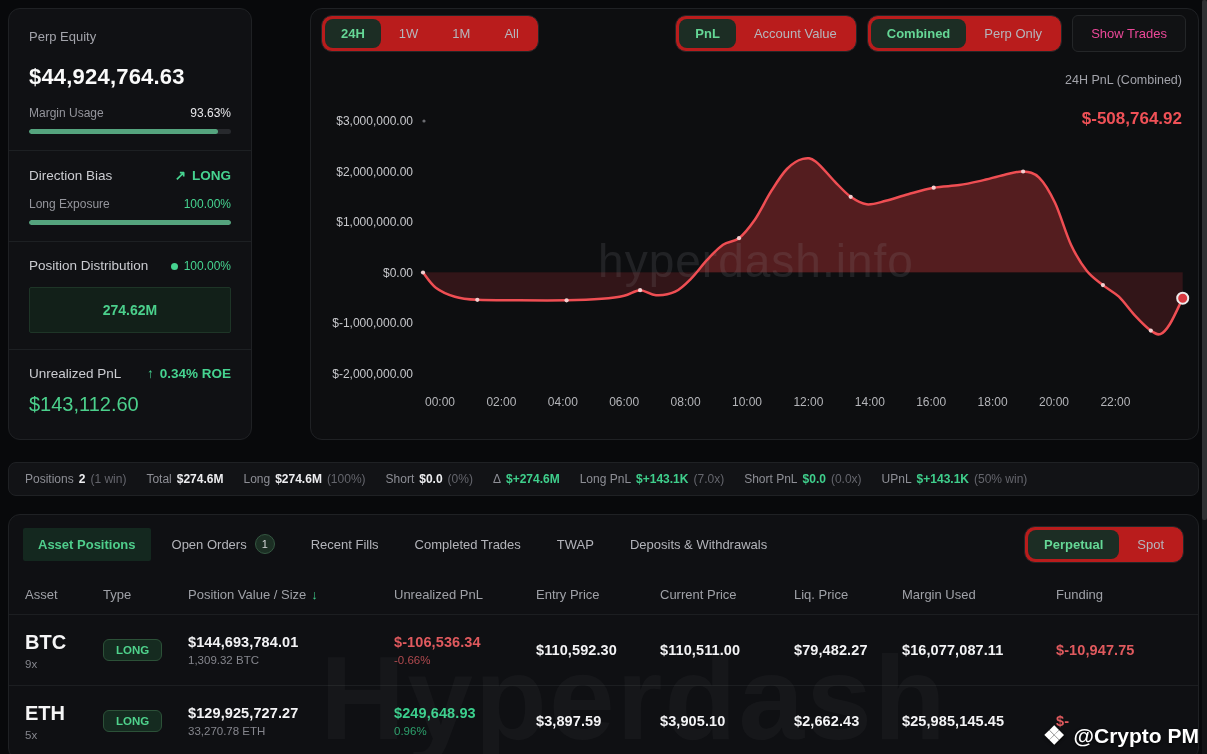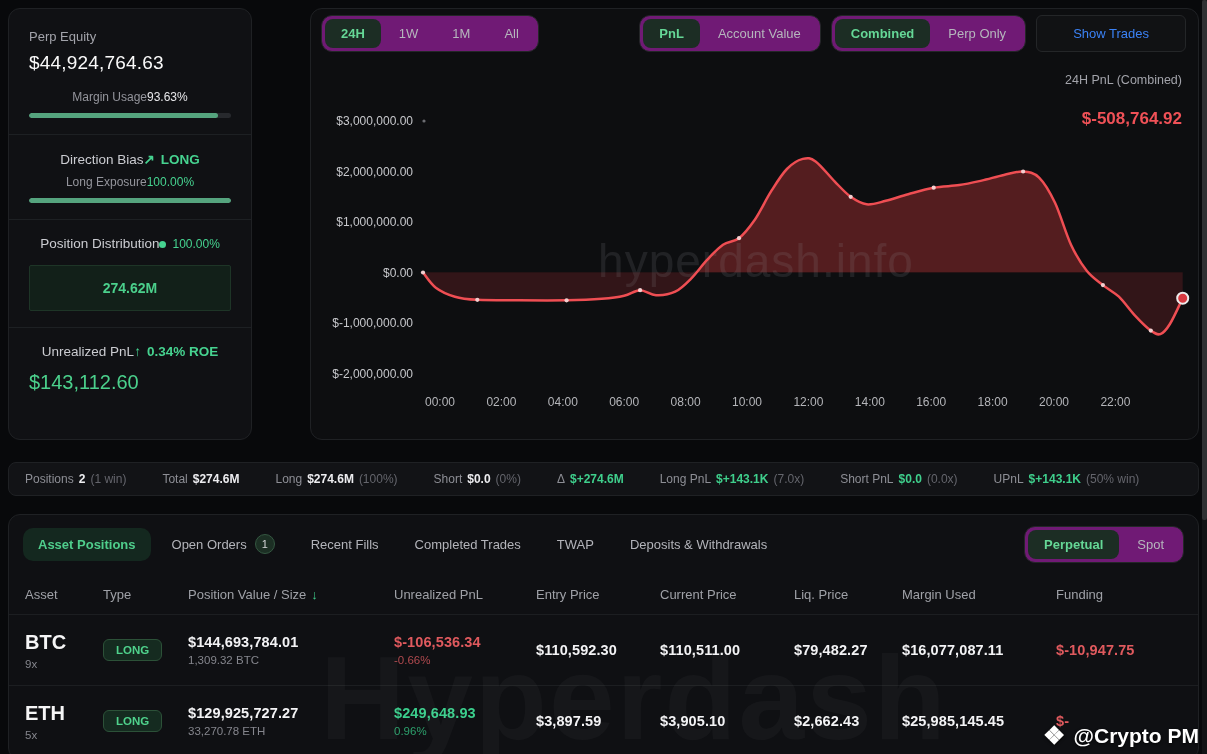--- a/index.html
+++ b/index.html
@@ -7,61 +7,61 @@
     width:1207px;height:754px;position:relative;overflow:hidden;
     background:#08090b;font-family:"Liberation Sans",sans-serif;
     -webkit-font-smoothing:antialiased;
   }
   .card{position:absolute;background:#0f1013;border:1px solid #1f2124;border-radius:12px;box-sizing:border-box}
 
   
   .sidebar{left:8px;top:8px;width:244px;height:432px;padding:20px;background:#101114}
   .sb-label{font-size:13px;color:#a2a3aa}
   .sb-label2{font-size:13.5px;color:#cbccd1}
-  .sb-big{font-size:19px;font-weight:400;color:#fafafa;margin-top:8px;letter-spacing:.2px}
-  .sb-row{display:flex;justify-content:center;align-items:center}
-  .mt14{margin-top:8px}.mt16{margin-top:16px}
+  .sb-big{font-size:22px;font-weight:700;color:#fafafa;margin-top:20px;letter-spacing:.2px}
+  .sb-row{display:flex;justify-content:space-between;align-items:center}
+  .mt14{margin-top:14px}.mt16{margin-top:16px}
   .mini-label{font-size:12px;color:#94959c}
   .mini-val{font-size:12px;color:#e7e7ea}
   .mini-val-green{font-size:12px;color:#46d390}
   .bar{height:5px;border-radius:3px;background:#27292d;margin-top:9px;overflow:hidden}
   .bar i{display:block;height:100%;background:#55a47e;border-radius:3px}
   .divider{border-top:1px solid #1d2023;margin:16px -20px}
   .green-strong{font-size:13.5px;font-weight:700;color:#46d390;display:flex;align-items:center;gap:6px}
   .dist-box{margin-top:14px;height:44px;border-radius:2px;background:#122019;border:1px solid #1e3527;
     display:flex;align-items:center;justify-content:center;font-size:14px;font-weight:600;color:#4bd08c}
   .dot{display:inline-block;width:7px;height:7px;border-radius:50%;background:#46d390;margin-right:6px}
   .pnl-green-big{margin-top:12px;font-size:20px;font-weight:400;color:#4bd08c}
 
   
   .chart-card{left:310px;top:8px;width:889px;height:432px;background:#0d0e10}
-  .pill-group{display:inline-flex;background:#701a75;border:1px solid #242628;border-radius:11px;padding:3px;gap:2px;align-items:center}
+  .pill-group{display:inline-flex;background:#b91c1c;border:1px solid #242628;border-radius:11px;padding:3px;gap:2px;align-items:center}
   .pill{padding:7px 16px;font-size:13px;color:#b5b6bc;border-radius:8px;background:transparent;border:none;cursor:pointer;font-family:inherit;white-space:nowrap}
   .pill.active{background:#1c2d24;color:#65d796;font-weight:600}
   .range-tabs{position:absolute;left:10px;top:6px}
   .top-right{position:absolute;right:12px;top:6px;display:flex;gap:10px}
-  .show-trades{background:#111214;border:1px solid #242628;border-radius:6px;padding:10px 36px;font-size:13px;color:#3b82f6;cursor:pointer;font-family:inherit}
+  .show-trades{background:#111214;border:1px solid #242628;border-radius:6px;padding:10px 18px;font-size:13px;color:#ec4899;cursor:pointer;font-family:inherit}
   .pnl-caption{position:absolute;right:16px;top:64px;font-size:12.5px;color:#a2a3aa}
   .pnl-value{position:absolute;right:16px;top:100px;font-size:17px;font-weight:600;color:#ef5157}
   #chart{position:absolute;left:0;top:96px}
 
   
   .summary-bar{left:8px;top:462px;width:1191px;height:34px;border-radius:8px;background:#121316;border:1px solid #1f2124;
-    display:flex;align-items:center;gap:36px;padding:0 16px}
+    display:flex;align-items:center;gap:20px;padding:0 16px}
   .sum-item{display:flex;align-items:center;gap:5px;font-size:12px;white-space:nowrap}
   .sum-label{color:#8d8e95}
   .sum-value{color:#ededf0;font-weight:700}
   .sum-value.g{color:#3fcf8c}
   .sum-extra{color:#64656c}
 
   
   .table-card{left:8px;top:514px;width:1191px;height:246px;background:#0f1013;overflow:hidden}
   .tabs-row{display:flex;justify-content:space-between;align-items:center;padding:10px 14px 8px}
   .table-tabs{display:flex;align-items:center;gap:6px}
-  .table-tab{display:flex;align-items:center;gap:8px;font-size:13px;color:#b3b4ba;padding:9px 15px;border-radius:10px;cursor:pointer}
+  .table-tab{display:flex;align-items:center;gap:8px;font-size:13px;color:#b3b4ba;padding:9px 15px;border-radius:2px;cursor:pointer}
   .table-tab.active{background:#14281f;color:#4fce8c;font-weight:600}
   .badge{width:18px;height:18px;border-radius:50%;background:#1c2f24;border:1px solid #345741;color:#d3d5d7;
     font-size:11px;display:flex;align-items:center;justify-content:center}
   .grid{display:grid;grid-template-columns:78px 85px 206px 142px 124px 134px 108px 154px 1fr;align-items:center;padding:0 16px}
   .thead{padding-top:16px;padding-bottom:12px;color:#9fa1a7;font-size:13px}
   .sort-arrow{color:#3fcf8c;margin-left:5px}
   .trow{min-height:70px;border-top:1px solid #1c1e21;cursor:pointer}
   .cellmain{font-size:14.5px;font-weight:700;color:#f3f3f5;letter-spacing:.1px}
   .cellsub{font-size:11.5px;color:#85868d;margin-top:4px}
   .asset-main{font-size:20px;font-weight:700;color:#f5f5f6}

